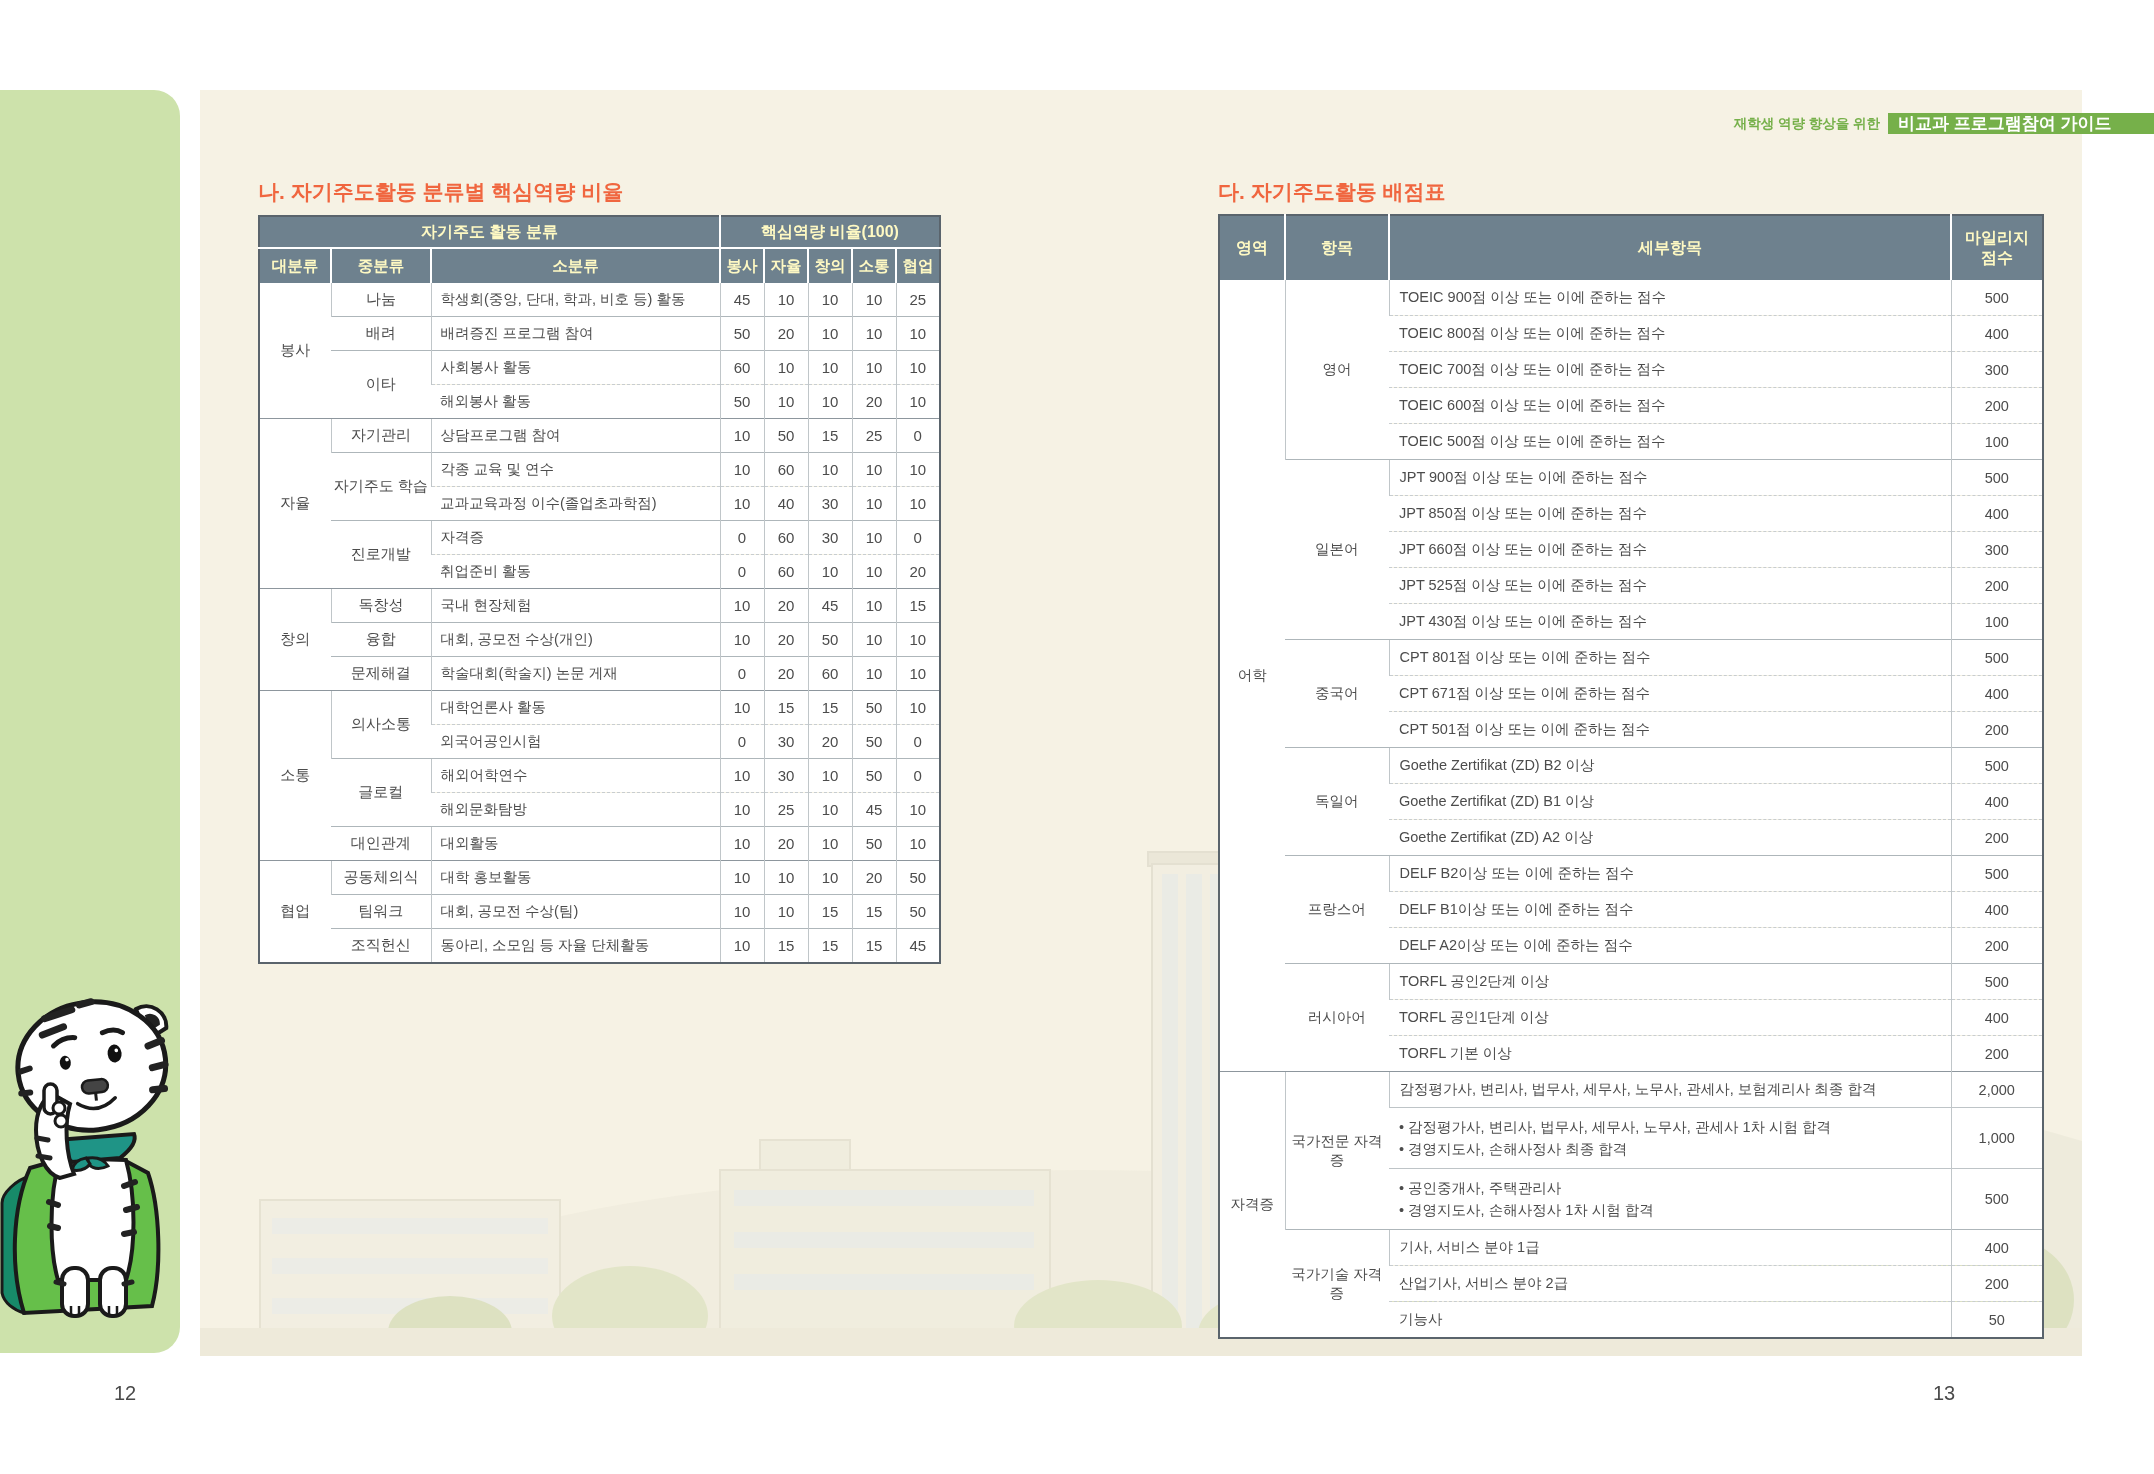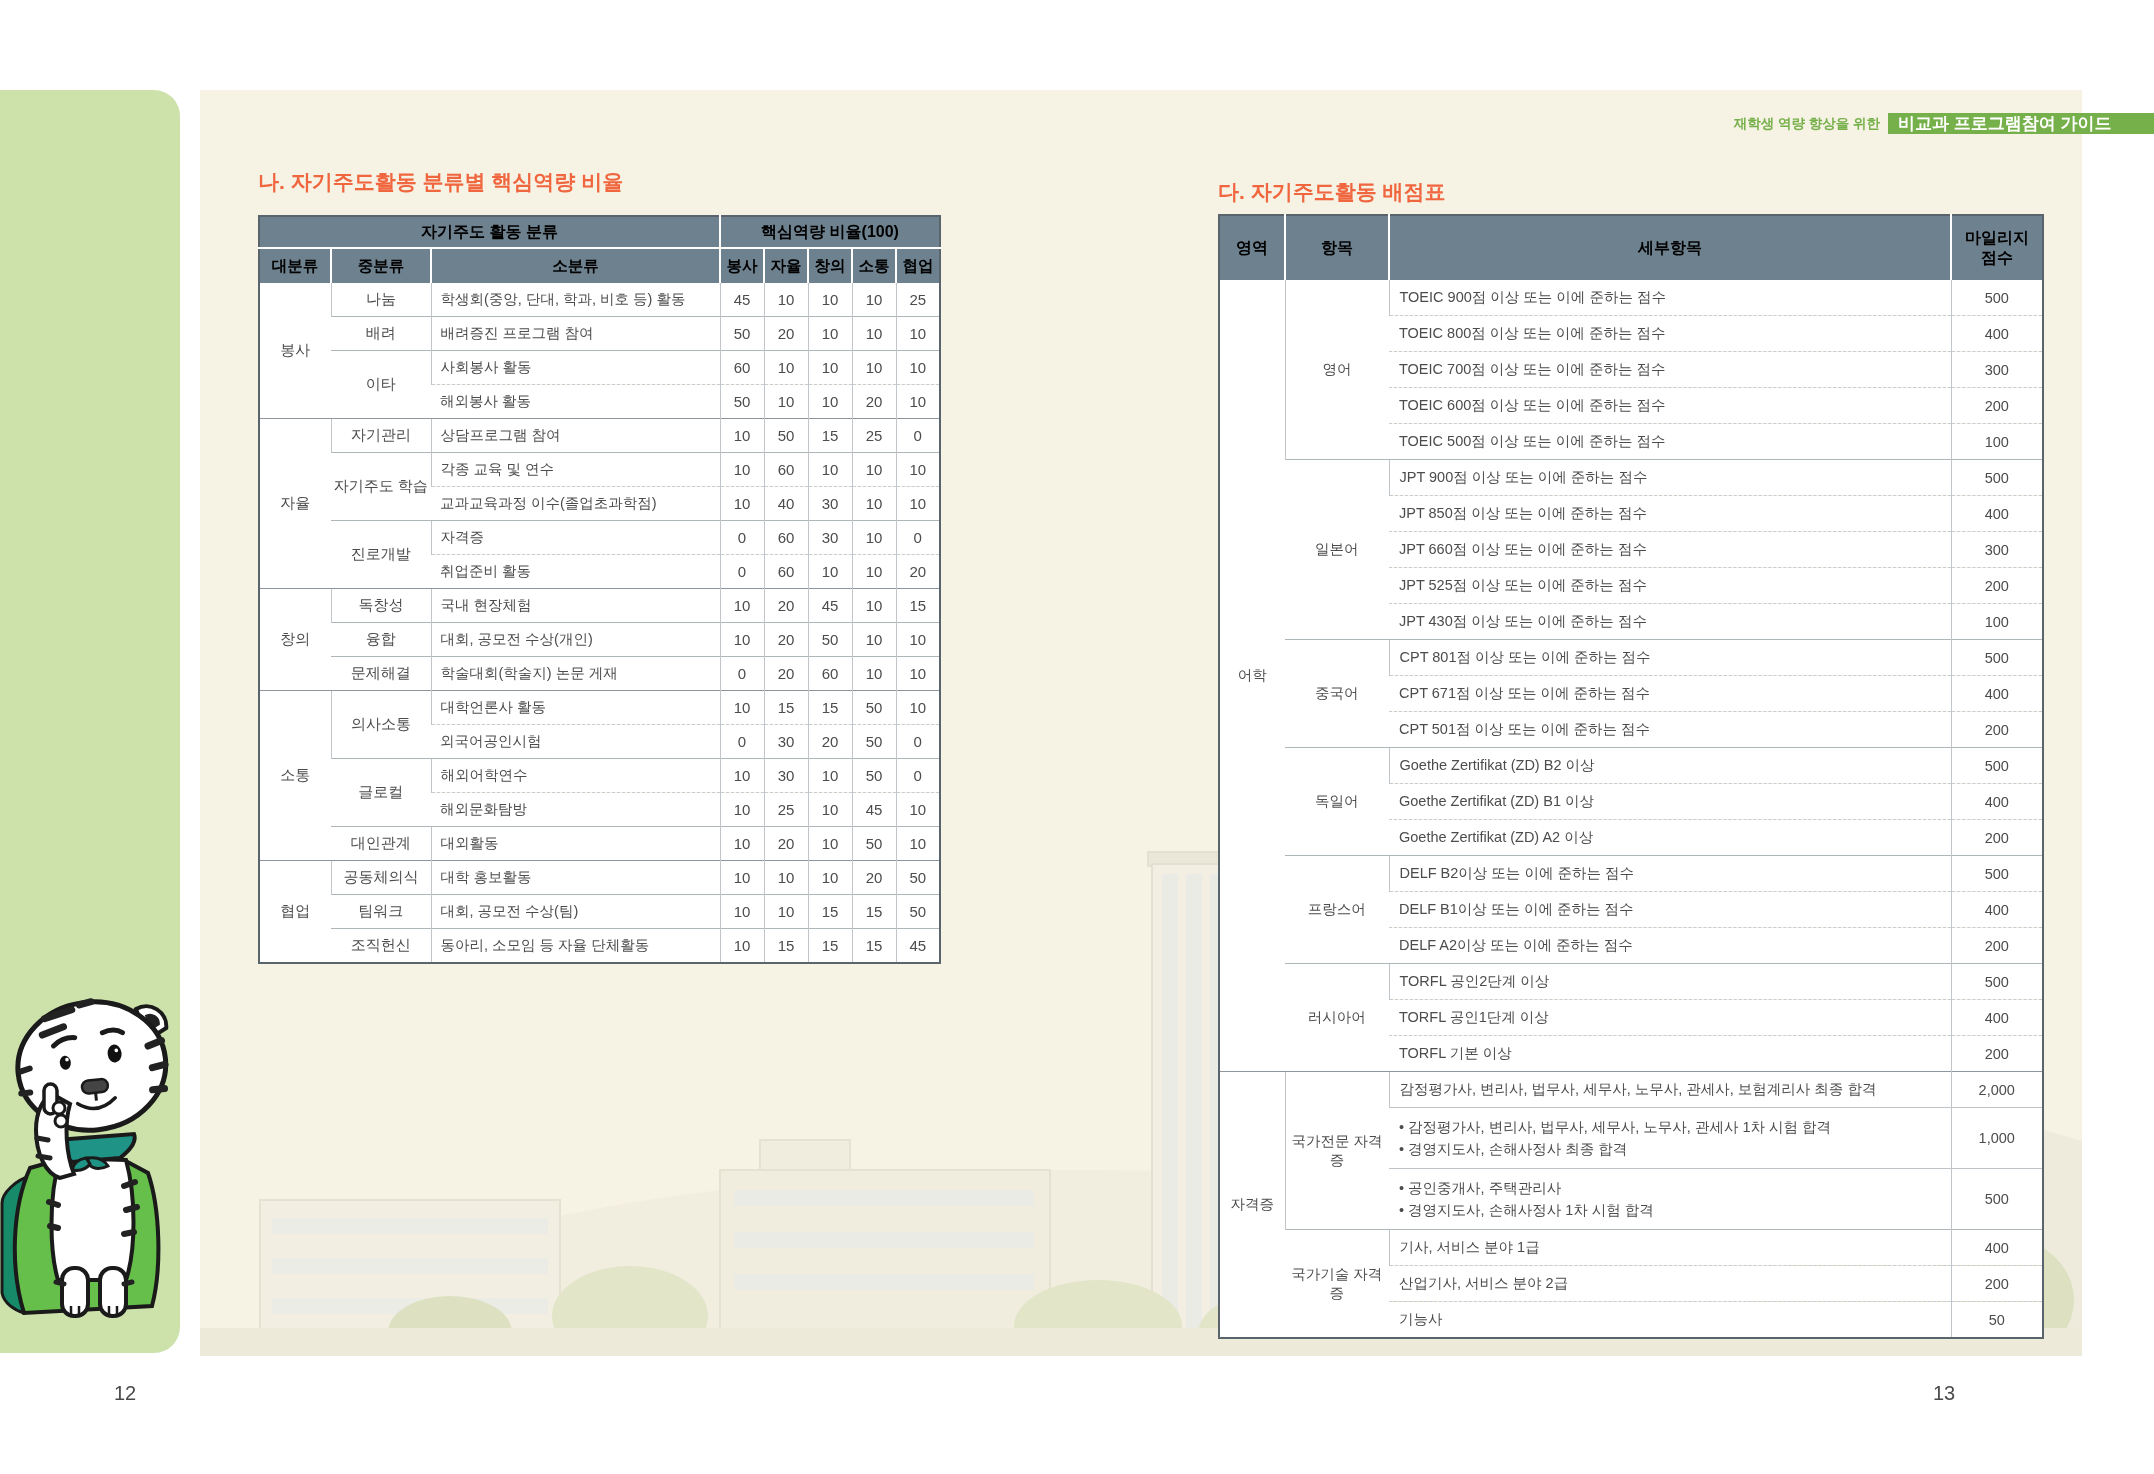--- a/index.html
+++ b/index.html
@@ -8,28 +8,28 @@
     font-family:"Liberation Sans","DejaVu Sans",sans-serif;
   }
   .page-bg{position:absolute;left:200px;top:90px;width:1882px;height:1266px;background:#f6f2e4;z-index:1;}
   .side-strip{position:absolute;left:-24px;top:90px;width:204px;height:1263px;background:#cde2ab;border-radius:26px;z-index:2;}
   .campus{position:absolute;left:200px;top:840px;width:1882px;height:516px;z-index:2;opacity:.55;}
   .mascot{position:absolute;left:0px;top:968px;width:185px;height:365px;z-index:3;}
   .tagline{position:absolute;right:274px;top:114px;height:20px;line-height:20px;font-size:13.5px;font-weight:700;color:#76b04a;z-index:5;margin-left:21px;}
   .badge{position:absolute;left:1888px;top:113px;width:266px;height:21px;line-height:21px;background:#76b04a;color:#fff;
     font-size:17px;font-weight:700;padding-left:10px;box-sizing:border-box;z-index:5;}
   .sec-title{position:absolute;font-size:21px;font-weight:700;color:#f0663f;z-index:5;}
-  #ltitle{left:258px;top:168px;}
+  #ltitle{left:258px;top:178px;}
   #rtitle{left:1218px;top:178px;}
   .pagenum{position:absolute;top:1382px;width:60px;text-align:center;font-size:20px;color:#4a4a4a;z-index:5;}
   #pg12{left:95px;}
   #pg13{left:1914px;}
 
   .tbl{border-collapse:collapse;table-layout:fixed;position:absolute;z-index:6;border:2px solid #5a646c;}
-  .tbl th{background:#6e818e;color:#000000;font-weight:700;padding:0;text-align:center;vertical-align:middle;}
+  .tbl th{background:#6e818e;color:#fef9c3;font-weight:700;padding:0;text-align:center;vertical-align:middle;}
   .tbl th+th{border-left:2px solid #ffffff;}
   .tbl td{background:#fff;color:#4c4c4c;text-align:center;vertical-align:middle;padding:0;overflow:hidden;}
   .tbl td+td{border-left:1px solid #c0c6c9;}
   tr.sep-major>td,tr.sep-area>td{border-top:1px solid #8d969d;}
   tr.sep-mid>td,tr.sep-item>td{border-top:1px solid #aeb6ba;}
   tr.sep-item2>td{border-top:1px solid #bec4c7;}
   tr.sep-sub>td{border-top:1px dashed #c8cdd0;}
 
   .ltable{left:258px;top:215px;width:681px;}
   .ltable thead tr:first-child th{height:30px;font-size:16px;border-bottom:2px solid #fff;}

